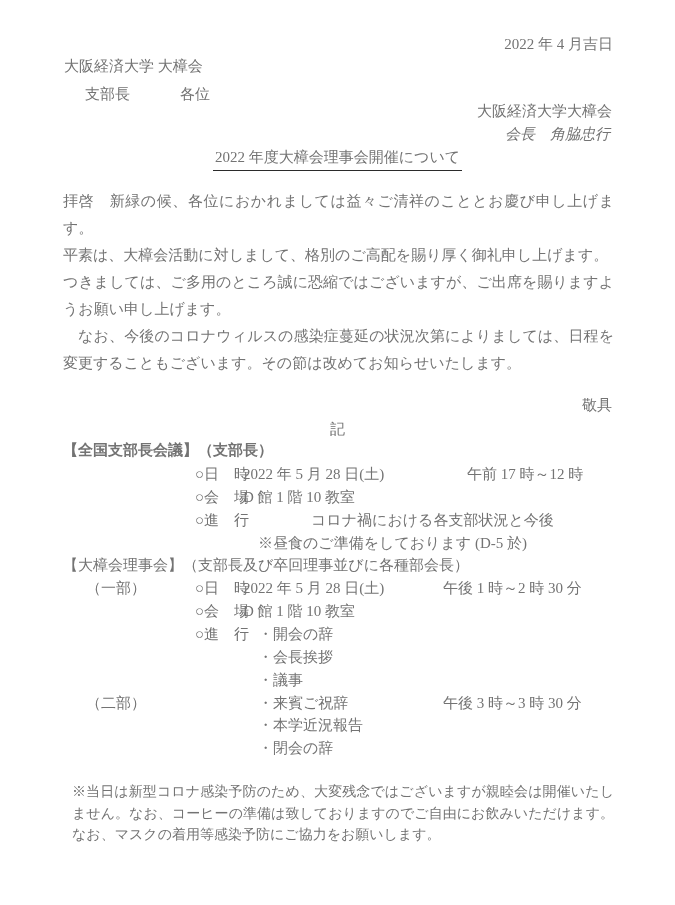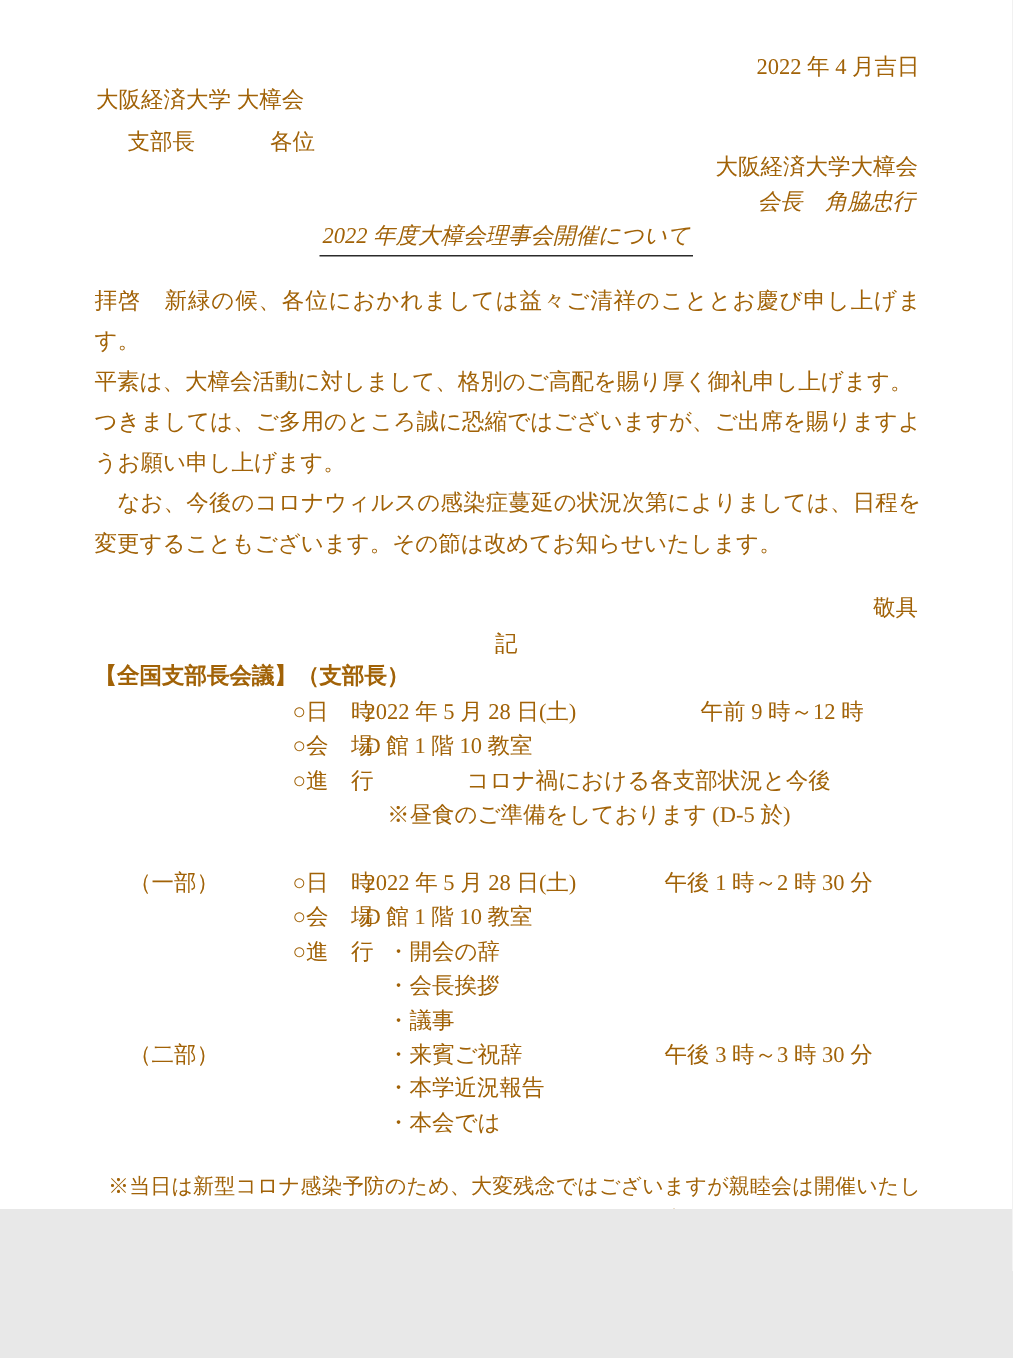--- a/index.html
+++ b/index.html
@@ -1,39 +1,38 @@
 <!DOCTYPE html>
 <html><head>
 <meta charset="utf-8">
 <style>
   html,body{margin:0;padding:0;background:#e8e8e8;}
   .page{
     position:relative;
-    width:675px;height:806px;
+    width:675px;height:905px;
     margin:0 auto;
     background:#ffffff;
     font-family:"Liberation Serif","DejaVu Serif",serif;
-    color:#a16207;
+    color:#737373;
     font-size:15px;
     overflow:hidden;
   }
   .abs{position:absolute;white-space:nowrap;}
   .center{left:0;right:0;text-align:center;white-space:nowrap;}
   .date-line{top:35px;right:62px;}
   .recipient-org{top:57px;left:64px;}
   .recipient-role{top:85px;left:85px;}
   .recipient-suffix{top:85px;left:180px;}
   .sender-org{top:102px;right:63px;}
   .sender-name{top:125px;right:65px;font-style:italic;}
   .doc-title{top:148px;}
   .doc-title span{
     display:inline-block;
     border-bottom:1px solid #2b2b2b;
     padding:0 2px 3px 2px;
-    font-style:italic;
   }
   .body-block{
     position:absolute;
     top:188px;left:63px;width:551px;
   }
   .body-block p{
     margin:0;
     line-height:27px;
     text-align:justify;
   }
@@ -96,34 +95,35 @@
   </div>
 
   <div class="abs closing">敬具</div>
   <div class="abs center record-marker">記</div>
 
   <div class="abs sec-heading sh0">【全国支部長会議】（支部長）</div>
 
   <div class="rrow r00">
     <span class="lbl">○日　時</span>
     <span class="val">2022 年 5 月 28 日(土)</span>
-    <span class="time first">午前 9 時～12 時</span>
+    <span class="time first">午前 17 時～12 時</span>
   </div>
   <div class="rrow r01">
     <span class="lbl">○会　場</span>
     <span class="val">D 館 1 階 10 教室</span>
   </div>
   <div class="rrow r02">
     <span class="lbl">○進　行</span>
     <span class="val ind2">コロナ禍における各支部状況と今後</span>
   </div>
   <div class="rrow r03">
     <span class="val ind">※昼食のご準備をしております (D-5 於)</span>
   </div>
 
+  <div class="abs sec-heading sh1">【大樟会理事会】（支部長及び卒回理事並びに各種部会長）</div>
 
   <div class="rrow r10">
     <span class="part">（一部）</span>
     <span class="lbl">○日　時</span>
     <span class="val">2022 年 5 月 28 日(土)</span>
     <span class="time">午後 1 時～2 時 30 分</span>
   </div>
   <div class="rrow r11">
     <span class="lbl">○会　場</span>
     <span class="val">D 館 1 階 10 教室</span>
@@ -140,18 +140,18 @@
   </div>
   <div class="rrow r15">
     <span class="part">（二部）</span>
     <span class="val ind">・来賓ご祝辞</span>
     <span class="time">午後 3 時～3 時 30 分</span>
   </div>
   <div class="rrow r16">
     <span class="val ind">・本学近況報告</span>
   </div>
   <div class="rrow r17">
-    <span class="val ind">・本会では</span>
+    <span class="val ind">・閉会の辞</span>
   </div>
 
   <div class="note-block">※当日は新型コロナ感染予防のため、大変残念ではございますが親睦会は開催いたしません。なお、コーヒーの準備は致しておりますのでご自由にお飲みいただけます。なお、マスクの着用等感染予防にご協力をお願いします。</div>
 
 </div>
 
 </body></html>

